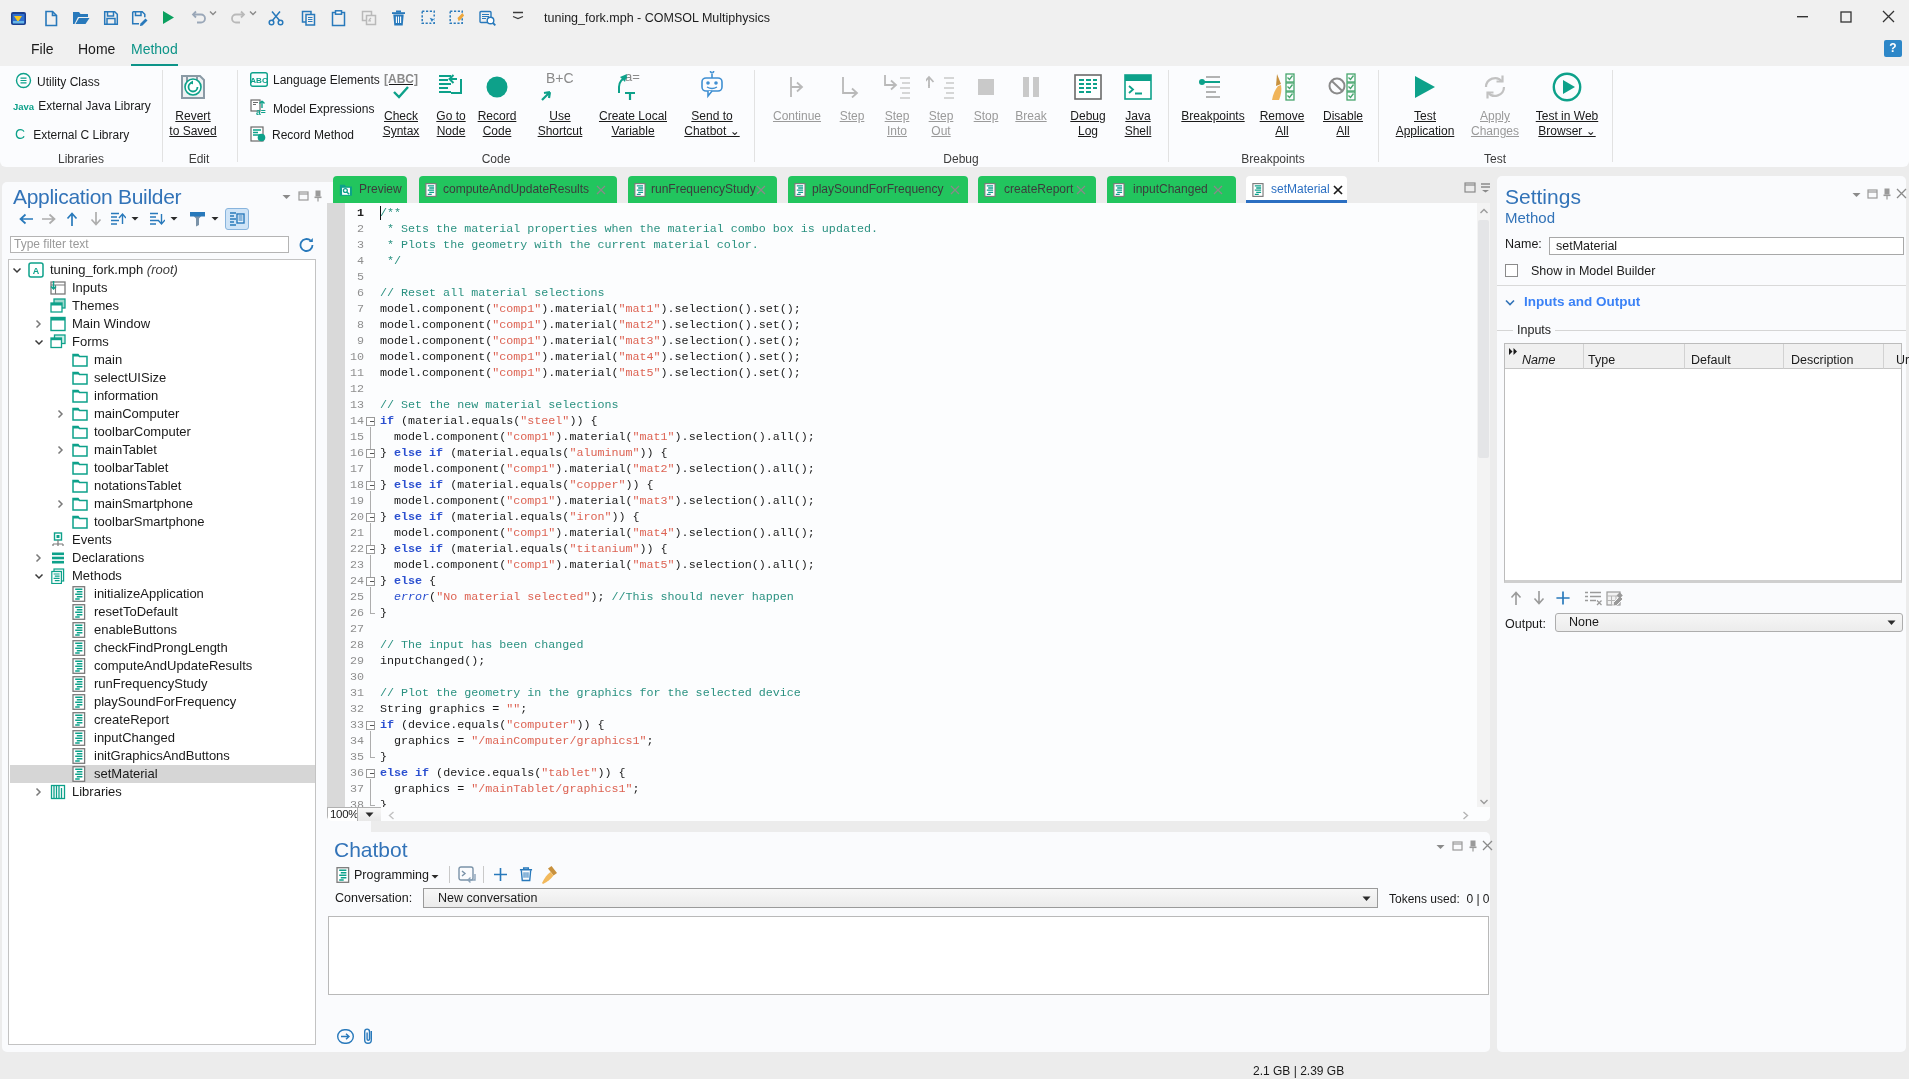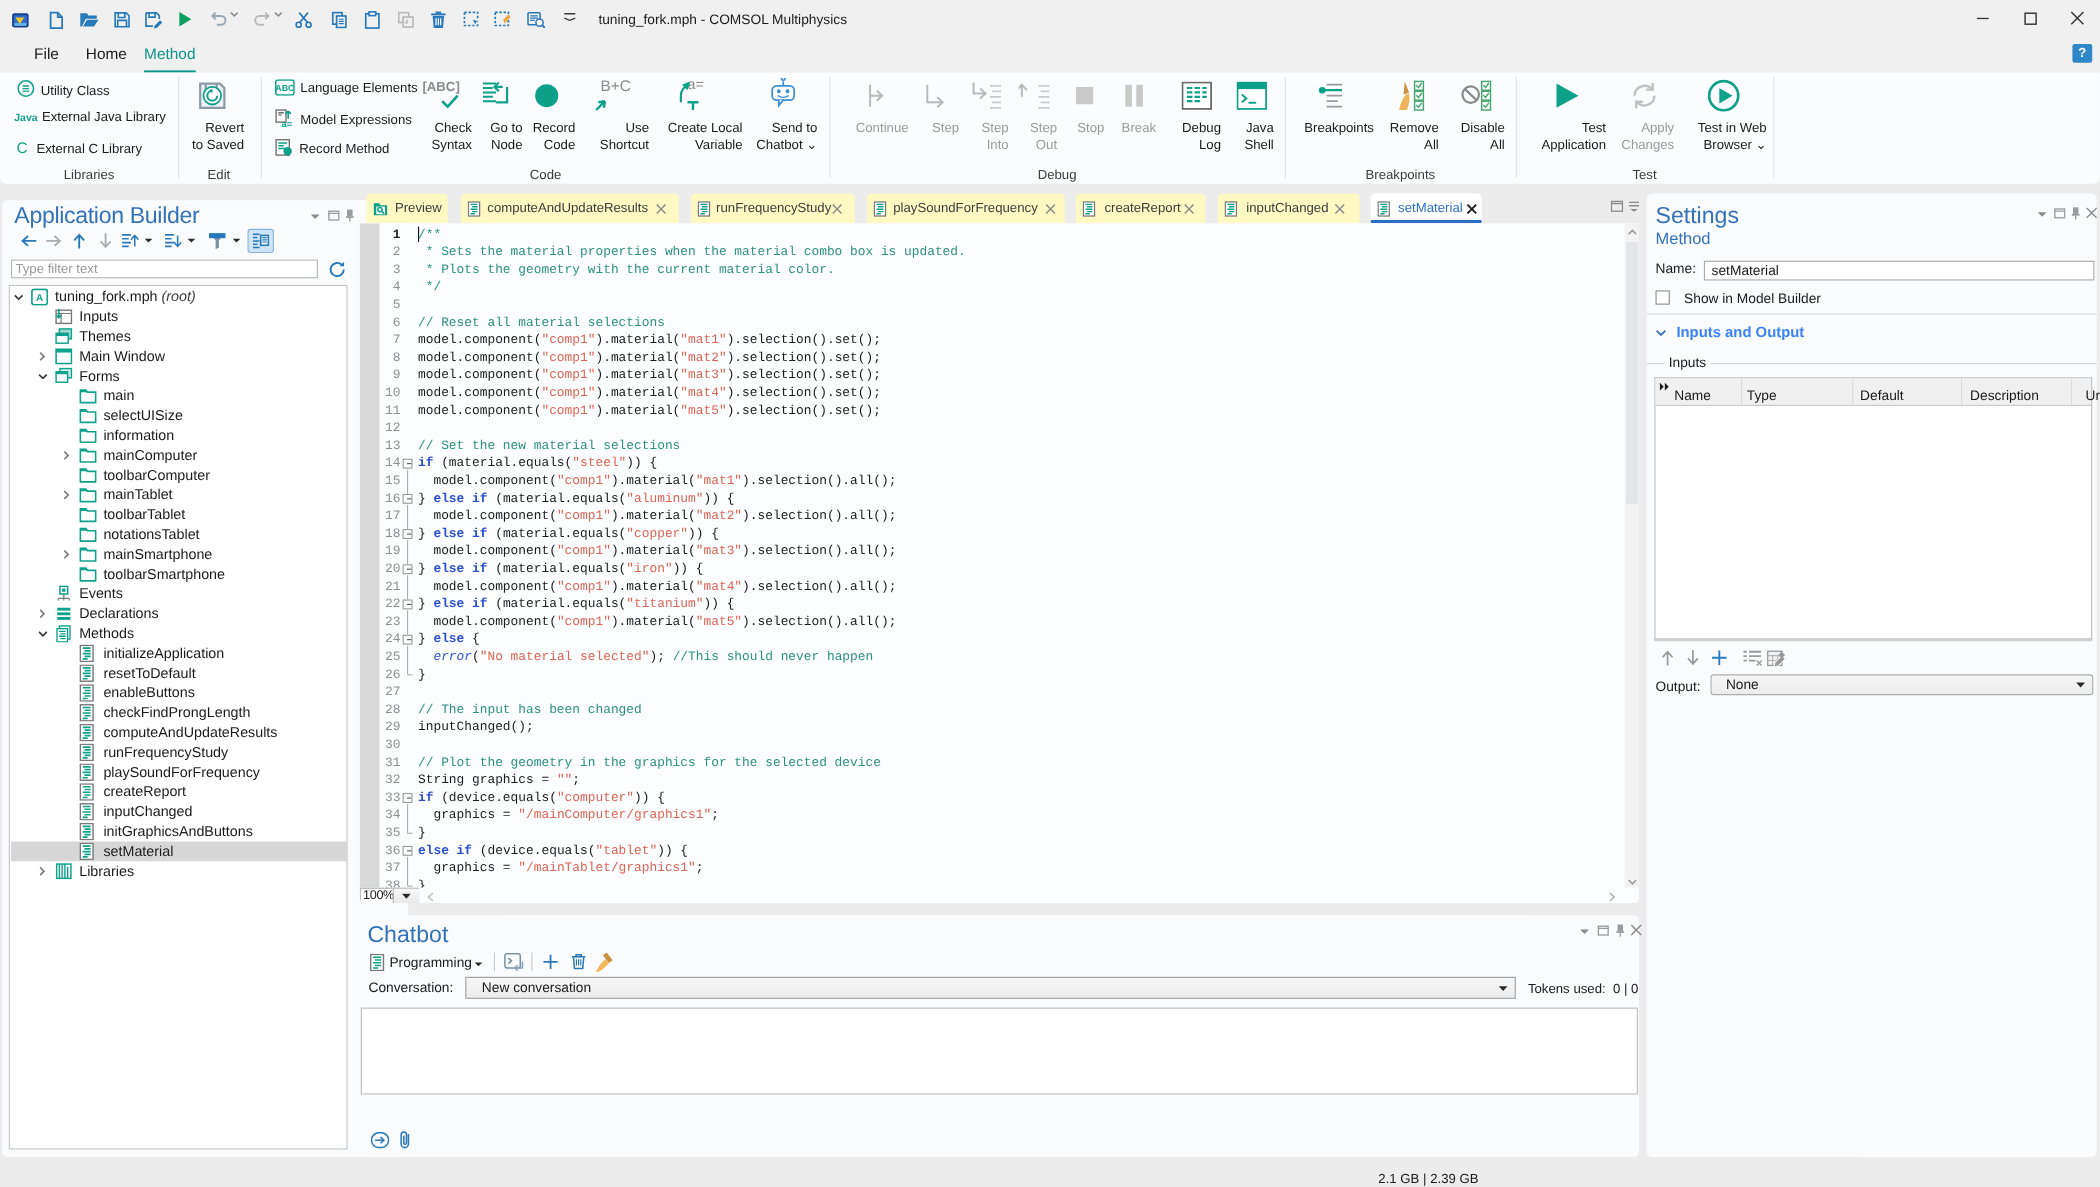--- a/index.html
+++ b/index.html
@@ -15,39 +15,39 @@
 .menutab { position:absolute; top:5px; font-size:14px; color:#1a1a1a; }
 #tab-method { color:#0d9488; }
 #method-underline { position:absolute; left:131px; top:28px; width:47px; height:2px; background:#0d9488; }
 #helpbtn { position:absolute; left:1884px; top:40px; width:18px; height:17px; background:#2d87c8; color:#fff; font-size:12px; font-weight:bold; text-align:center; line-height:17px; border-radius:2px; }
 
 #ribbon { position:absolute; left:0; top:66px; width:1909px; height:101px; background:#fbfcfe; border-radius:0 0 6px 6px; }
 .rsep { position:absolute; top:4px; width:1px; height:92px; background:#e2e2e2; }
 .rgroup-label { position:absolute; top:86px; font-size:12px; color:#3c3c3c; text-align:center; }
 .rsmall { position:absolute; height:18px; font-size:12px; color:#1a1a1a; white-space:nowrap; }
 .rsmall svg { vertical-align:-3px; margin-right:5px; }
-.rlarge { position:absolute; top:2px; text-align:right; font-size:12px; color:#1a1a1a; }
+.rlarge { position:absolute; top:2px; text-align:center; font-size:12px; color:#1a1a1a;text-decoration:underline; }
 .rlarge .lbl { margin-top:3px; line-height:15px; white-space:pre-line; }
 .rlarge.dis { color:#9a9a9a; }
 .ricon32 { height:38px; display:flex; align-items:center; justify-content:center; }
 
 .card { position:absolute; background:#fafbfd; border-radius:5px; }
 
 #leftcard { left:2px; top:182px; width:369px; height:870px; }
 .ptitle { color:#3273b8; }
 #ab-title { position:absolute; left:11px; top:3px; font-size:21px; letter-spacing:-0.3px; }
 #ab-tools { position:absolute; left:8px; top:28px; height:20px; }
 #ab-filter { position:absolute; left:8px; top:54px; width:279px; height:17px; border:1px solid #b4b4b4; background:#fff; color:#9a9a9a; font-size:12px; line-height:15px; padding-left:3px; }
 #tree { position:absolute; left:6px; top:77px; width:308px; height:786px; border:1px solid #c3c3c3; background:#fff; overflow:hidden; }
 .trow { position:absolute; height:18px; white-space:nowrap; font-size:13px; line-height:18px; }
 .trow svg.tic { position:absolute; top:1px; }
 .trow .chev { position:absolute; top:1px; }
 .tsel { position:absolute; left:1px; width:306px; height:18px; background:#d6d6d6; }
 
-.tab { position:absolute; top:176px; height:27px; background:#fef9c3; border-radius:4px 4px 0 0; font-size:12px; color:#3c3c3c; }
+.tab { position:absolute; top:176px; height:27px; background:#22c55e; border-radius:4px 4px 0 0; font-size:12px; color:#3c3c3c; }
 .tab .tx { position:absolute; top:6px; }
 .tab svg { position:absolute; top:6px; }
 .tab .cls { position:absolute; top:6px; color:#8a8a8a; font-size:13px; }
 #tab-active { background:#fff; border-bottom:3px solid #2b6fc2; color:#2b6fc2; }
 #tab-active .cls { color:#1a1a1a; font-weight:bold; }
 
 #editorcard { left:327px; top:203px; width:1163px; height:618px; background:#fcfdfe; border-radius:0 0 5px 5px; overflow:hidden; }
 #gutter { position:absolute; left:0; top:0; width:18px; height:604px; background:#d9d9d9; }
 #linenums { position:absolute; left:18px; top:2px; width:19px; text-align:right; font-family:"Liberation Mono", monospace; font-size:11.7px; line-height:16px; color:#8f8f8f; }
 #code { position:absolute; left:53px; top:2px; font-family:"Liberation Mono", monospace; font-size:11.7px; line-height:16px; color:#1a1a1a; white-space:pre; }
@@ -1058,21 +1058,21 @@
   <div id="name-row">Name:</div>
   <div class="abs" style="left:52px;top:61px;width:355px;height:18px;background:#fff;border:1px solid #a8a8a8;font-size:12.5px;line-height:16px;padding-left:6px;">setMaterial</div>
   <div id="cb-row"><span class="abs" style="left:0;top:0;width:13px;height:13px;border:1px solid #8a8a8a;background:#fff;"></span><span style="margin-left:26px;">Show in Model Builder</span></div>
   <div id="set-sep"></div>
   <div id="io-head"><svg style="margin-right:9px;" width="10" height="7" viewBox="0 0 10 7">
         <path d="M1 1.5 L5 5.5 L9 1.5" fill="none" stroke="#3273b8" stroke-width="1.6"></path>
       </svg>Inputs and Output</div>
   <div class="abs" style="left:0px;top:154px;width:409px;height:1px;background:#d5d5d5;"></div>
   <div class="abs" id="inputs-lbl">Inputs</div>
   <div id="ptable">
-    <div class="th" style="left:0px;width:79px;padding-left:17px;">Name</div>
+    <div class="th" style="left:0px;width:79px;padding-left:17px;font-style:italic;">Name</div>
     <div class="th" style="left:79px;width:101px;padding-left:4px;">Type</div>
     <div class="th" style="left:180px;width:99px;padding-left:6px;">Default</div>
     <div class="th" style="left:279px;width:100px;padding-left:7px;">Description</div>
     <div class="th" style="left:379px;width:17px;padding-left:12px;border-right:none;">Ur</div>
     <svg class="abs" style="left:3px;top:3px;z-index:5;" width="10" height="9" viewBox="0 0 10 9">
         <path d="M1 1 l3.5 3.5 L1 8 Z M5.5 1 L9 4.5 L5.5 8 Z" fill="#1a1a1a"></path>
       </svg>
   </div>
   <div id="tbl-icons">
     <svg class="abs" style="left:3px;top:0px;" width="12" height="16" viewBox="0 0 12 16">

